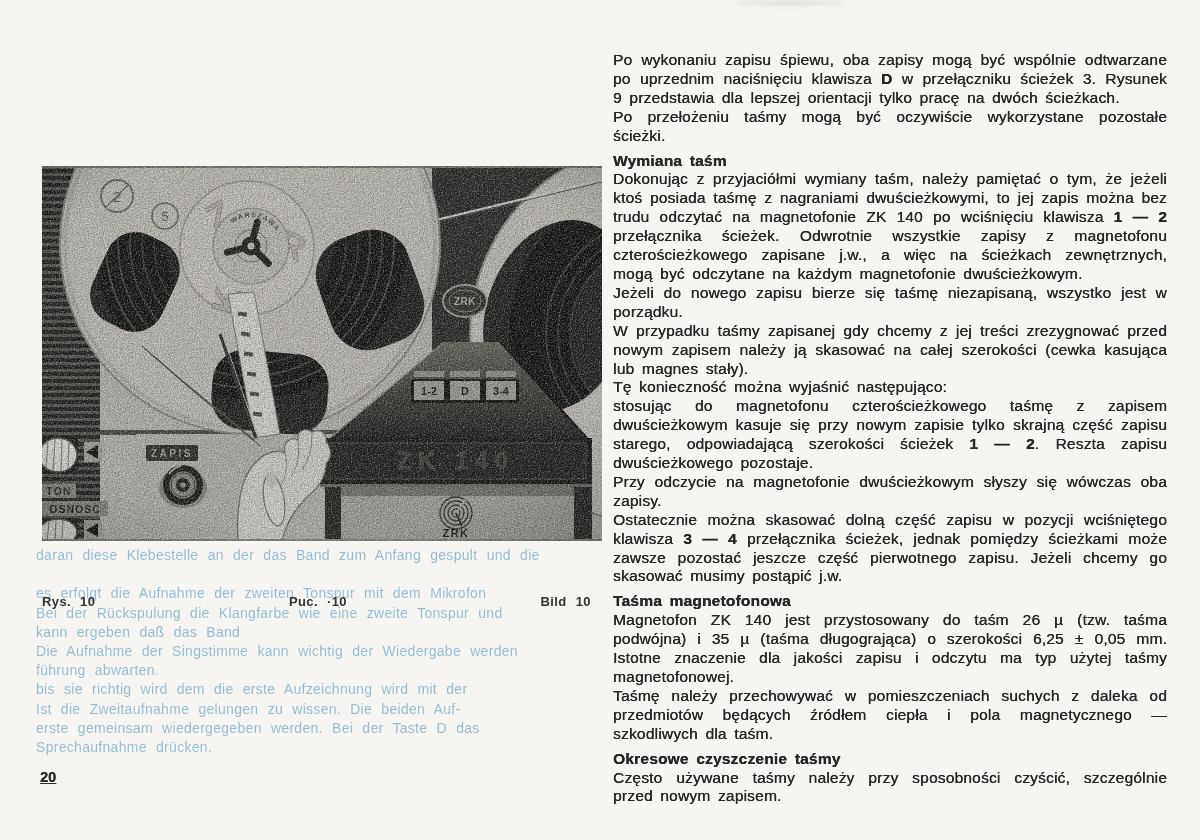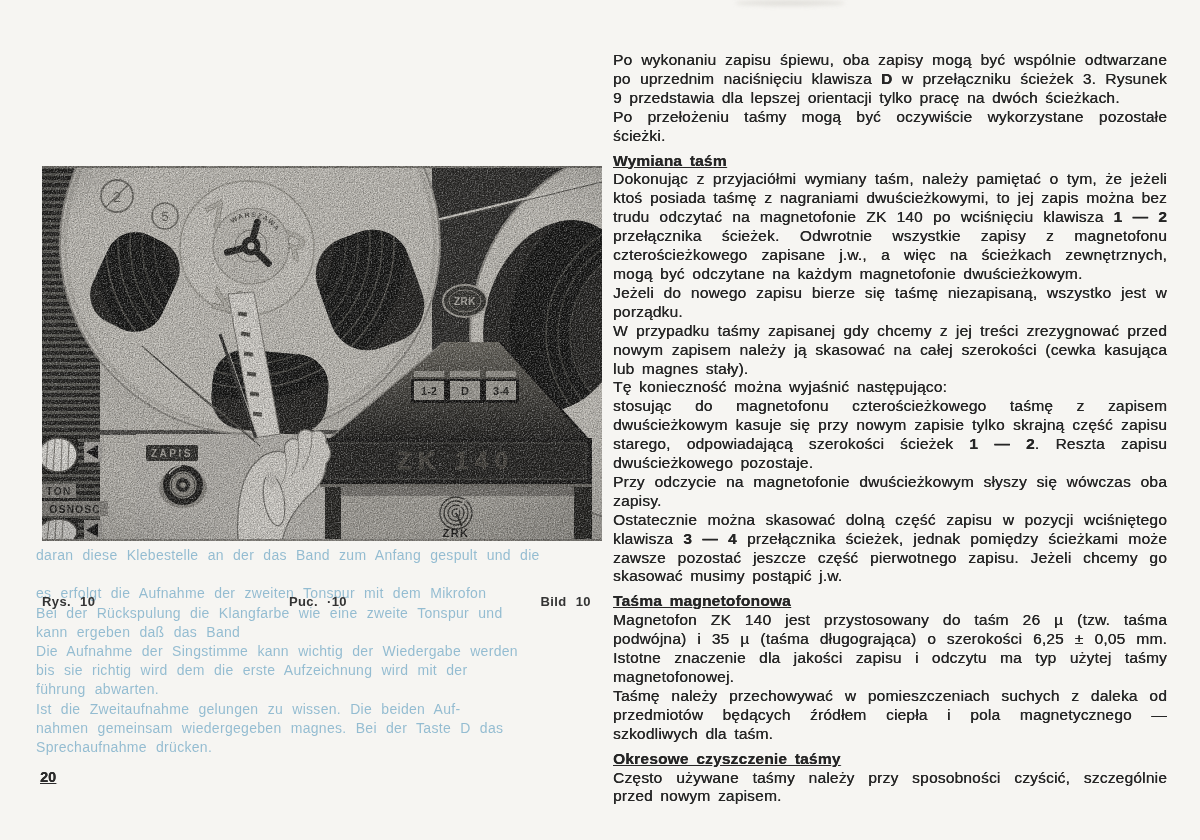--- a/index.html
+++ b/index.html
@@ -18,21 +18,21 @@
   
   .ghost{position:absolute;left:36px;top:546px;width:566px;z-index:1;color:#0369a1;opacity:.4;
          filter:blur(.5px);font-size:14px;word-spacing:5px;letter-spacing:.3px;}
   .ghost-line{height:19.2px;line-height:19.2px;white-space:nowrap;overflow:hidden;}
 
   
   .article{position:absolute;left:613px;top:22px;width:554px;color:#262626;z-index:2;margin-top:29px;}
   .article p.p{margin:0;font-size:15.5px;line-height:18.9px;text-align:justify;letter-spacing:.2px;
                word-spacing:3px;text-shadow:.25px 0 0 currentColor;}
   .article h3.h{margin:6px 0 0 0;font-size:15.5px;line-height:18.9px;font-weight:bold;letter-spacing:.2px;
-                word-spacing:3px;text-shadow:.25px 0 0 currentColor;text-decoration:underline;}
+                word-spacing:3px;text-shadow:.25px 0 0 currentColor;}
   .article b{font-weight:bold;}
 
   
   .pagenum{position:absolute;left:40px;top:769px;font-size:14.5px;font-weight:bold;color:#2b2b2b;
            text-shadow:.2px 0 0 currentColor;z-index:2;text-decoration:underline;}
 
   
   .smudge{position:absolute;left:735px;top:0;width:110px;height:6px;background:#dddbd6;border-radius:50%;
           filter:blur(2px);opacity:.8;}
 </style>
@@ -278,24 +278,24 @@
     <span>Bild 10</span>
   </div>
 
   <div class="ghost">
       <div class="ghost-line">daran diese Klebestelle an der das Band zum Anfang gespult und die</div>
       <div class="ghost-line"></div>
       <div class="ghost-line">es erfolgt die Aufnahme der zweiten Tonspur mit dem Mikrofon</div>
       <div class="ghost-line">Bei der Rückspulung die Klangfarbe wie eine zweite Tonspur und</div>
       <div class="ghost-line">kann ergeben daß das Band</div>
       <div class="ghost-line">Die Aufnahme der Singstimme kann wichtig der Wiedergabe werden</div>
+      <div class="ghost-line">führung abwarten.</div>
       <div class="ghost-line">bis sie richtig wird dem die erste Aufzeichnung wird mit der</div>
-      <div class="ghost-line">führung abwarten.</div>
       <div class="ghost-line">Ist die Zweitaufnahme gelungen zu wissen. Die beiden Auf-</div>
-      <div class="ghost-line">nahmen gemeinsam wiedergegeben magnes. Bei der Taste D das</div>
+      <div class="ghost-line">erste gemeinsam wiedergegeben werden. Bei der Taste D das</div>
       <div class="ghost-line">Sprechaufnahme drücken.</div>
     </div>
 
   <div class="article">
       <p class="p">Po wykonaniu zapisu śpiewu, oba zapisy mogą być wspólnie odtwarzane po uprzednim naciśnięciu klawisza <b>D</b> w przełączniku ścieżek 3. Rysunek 9 przedstawia dla lepszej orientacji tylko pracę na dwóch ścieżkach.</p>
       <p class="p">Po przełożeniu taśmy mogą być oczywiście wykorzystane pozostałe ścieżki.</p>
       <h3 class="h">Wymiana taśm</h3>
       <p class="p">Dokonując z przyjaciółmi wymiany taśm, należy pamiętać o tym, że jeżeli ktoś posiada taśmę z nagraniami dwuścieżkowymi, to jej zapis można bez trudu odczytać na magnetofonie ZK 140 po wciśnięciu klawisza <b>1 — 2</b> przełącznika ścieżek. Odwrotnie wszystkie zapisy z magnetofonu czterościeżkowego zapisane j.w., a więc na ścieżkach zewnętrznych, mogą być odczytane na każdym magnetofonie dwuścieżkowym.</p>
       <p class="p">Jeżeli do nowego zapisu bierze się taśmę niezapisaną, wszystko jest w porządku.</p>
       <p class="p">W przypadku taśmy zapisanej gdy chcemy z jej treści zrezygnować przed nowym zapisem należy ją skasować na całej szerokości (cewka kasująca lub magnes stały).</p>

